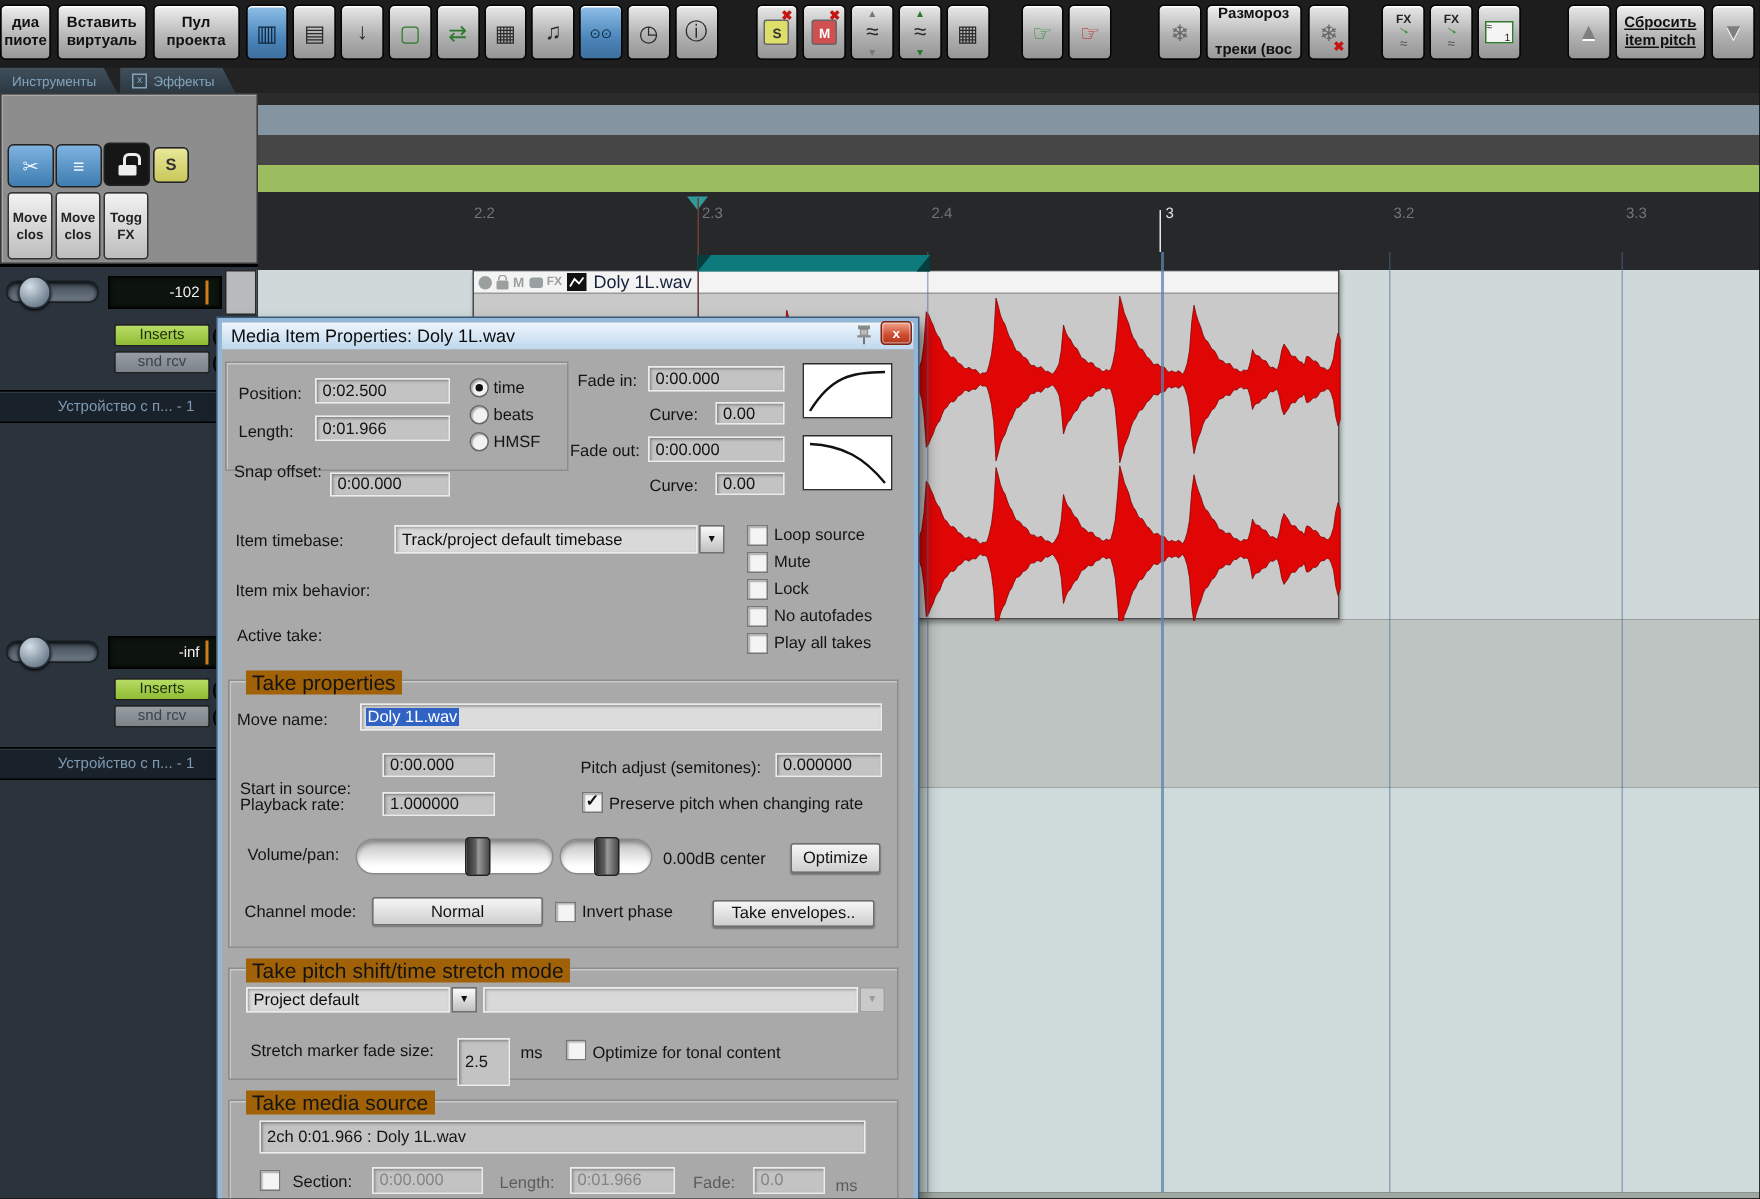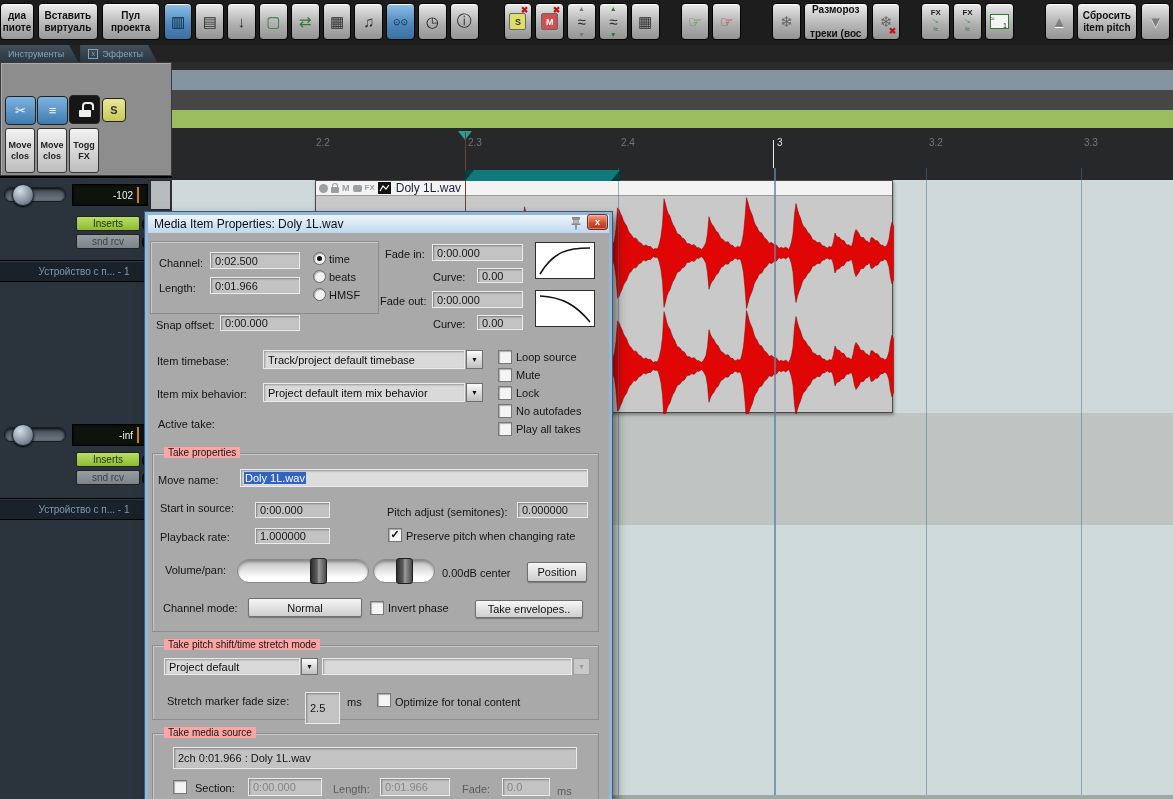--- a/index.html
+++ b/index.html
@@ -106,21 +106,21 @@
   .fld{position:absolute;background:#c3c3c3;border:1px solid #ececec;box-shadow:inset 1px 1px 2px rgba(0,0,0,.35);
        font-size:11px;color:#141414;display:flex;align-items:center;padding-left:4px;box-sizing:border-box;}
   .fld.dis{color:#858585;}
   .combo{position:absolute;display:flex;}
   .combo .cf{background:#d9d9d9;border:1px solid #ececec;box-shadow:inset 1px 1px 2px rgba(0,0,0,.3);
        font-size:11px;color:#0d0d0d;display:flex;align-items:center;padding-left:4px;box-sizing:border-box;flex:1;}
   .combo .ca{width:17px;background:linear-gradient(#fbfbfb,#bfbfbf);border:1px solid #6f6f6f;margin-left:1px;
        display:flex;align-items:center;justify-content:center;font-size:7px;color:#111;box-sizing:border-box;}
   .combo .ca.dis{color:#9a9a9a;}
   .grp{position:absolute;border:1px solid #8d8d8d;box-shadow:inset 1px 1px 0 #c9c9c9;}
-  .grp-label{position:absolute;top:-7px;left:11px;background:#fca5a5;padding:0 4px;font-size:10px;color:#141414;white-space:nowrap;}
+  .grp-label{position:absolute;top:-7px;left:11px;background:#a16207;padding:0 4px;font-size:14px;color:#141414;white-space:nowrap;}
   .cb{position:absolute;width:12px;height:12px;background:#f4f4f4;border:1px solid #777;
       box-shadow:inset 1px 1px 1px rgba(0,0,0,.3);font-size:11px;font-weight:bold;color:#111;
       line-height:11px;text-align:center;box-sizing:content-box;}
   .rb{position:absolute;width:11px;height:11px;border-radius:50%;background:#f2f2f2;border:1px solid #666;
       box-shadow:inset 1px 1px 1px rgba(0,0,0,.3);display:flex;align-items:center;justify-content:center;}
   .rb i{display:block;width:5px;height:5px;border-radius:50%;background:#111;}
   .btn3d{position:absolute;background:linear-gradient(#f6f6f6,#cecece);border:1px solid #6f6f6f;border-radius:2px;
       font-size:11px;color:#101010;display:flex;align-items:center;justify-content:center;box-sizing:border-box;
       box-shadow:0 1px 1px rgba(0,0,0,.3);}
   .pill{position:absolute;border-radius:12px;background:linear-gradient(#bdbdbd,#ffffff 80%);border:1px solid #8a8a8a;
@@ -235,21 +235,21 @@
     <div class="tb-icon">
       <div class="win-box">
         <span>≈</span>
         <span class="one">1</span>
       </div>
     </div>
 
     <div class="tb-icon gap28">
         <span class="chev">▲</span>
       </div>
-    <button class="tb-btn" style="width:63px;">
+    <button class="tb-btn" style="width:63px;text-decoration:underline;">
       <span>Сбросить</span>
       <span>item pitch</span>
     </button>
     <div class="tb-icon">
         <span class="chev">▼</span>
       </div>
   </div>
 
   <div class="tabbar">
     <div class="tab">
@@ -403,21 +403,21 @@
           <rect x="5.4" y="9" width="1.2" height="4.5" fill="#666"></rect>
         </svg>
     </span>
     <div class="dlg-close">
         <span>x</span>
       </div>
 
     <div class="dlg-body"></div>
 
     <div class="grp" style="left:5px;top:29px;width:227px;height:71px;"></div>
-    <span class="lbl" style="left:14px;top:45px;">Channel:</span>
+    <span class="lbl" style="left:14px;top:45px;">Position:</span>
     <div class="fld" style="left:65px;top:40px;width:90px;height:17px;">
         <span>0:02.500</span>
       </div>
     <span class="lbl" style="left:14px;top:70px;">Length:</span>
     <div class="fld" style="left:65px;top:65px;width:90px;height:17px;">
         <span>0:01.966</span>
       </div>
     <div class="rb" style="left:168px;top:40px;">
         <i></i>
       </div>
@@ -448,64 +448,56 @@
       <svg width="54" height="31" viewBox="0 0 54 31">
           <path d="M2,29 C 16,6 30,3 52,3" fill="none" stroke="#111" stroke-width="1.6"></path>
         </svg>
     </div>
     <div class="curve-btn" style="left:390px;top:78px;width:58px;height:35px;">
       <svg width="54" height="31" viewBox="0 0 54 31">
           <path d="M2,3 C 24,4 38,12 52,29" fill="none" stroke="#111" stroke-width="1.6"></path>
         </svg>
     </div>
 
-    <span class="lbl" style="left:11px;top:107px;">Snap offset:</span>
+    <span class="lbl" style="left:11px;top:97px;">Snap offset:</span>
     <div class="fld" style="left:75px;top:103px;width:80px;height:16px;">
         <span>0:00.000</span>
       </div>
 
     <span class="lbl" style="left:12px;top:143px;">Item timebase:</span>
     <div class="combo" style="left:118px;top:138px;width:220px;height:19px;">
       <div class="cf">
           <span>Track/project default timebase</span>
         </div>
       <div class="ca">
           <span>▼</span>
         </div>
     </div>
     <span class="lbl" style="left:12px;top:176px;">Item mix behavior:</span>
-    <div class="combo" style="left:118px;top:171px;width:220px;height:19px;">
-      <div class="cf">
-          <span>Project default item mix behavior</span>
-        </div>
-      <div class="ca">
-          <span>▼</span>
-        </div>
-    </div>
     <span class="lbl" style="left:13px;top:206px;">Active take:</span>
 
     <div class="cb" style="left:353px;top:138px;"></div>
     <span class="lbl" style="left:371px;top:139px;">Loop source</span>
     <div class="cb" style="left:353px;top:156px;"></div>
     <span class="lbl" style="left:371px;top:157px;">Mute</span>
     <div class="cb" style="left:353px;top:174px;"></div>
     <span class="lbl" style="left:371px;top:175px;">Lock</span>
     <div class="cb" style="left:353px;top:192px;"></div>
     <span class="lbl" style="left:371px;top:193px;">No autofades</span>
     <div class="cb" style="left:353px;top:210px;"></div>
     <span class="lbl" style="left:371px;top:211px;">Play all takes</span>
 
     <div class="grp" style="left:7px;top:241px;width:445px;height:177px;">
       <span class="grp-label">Take properties</span>
     </div>
     <span class="lbl" style="left:13px;top:262px;">Move name:</span>
     <div class="inp" style="left:95px;top:257px;width:348px;height:18px;">
       <span class="sel">Doly 1L.wav</span>
     </div>
-    <span class="lbl" style="left:15px;top:290px;">Start in source:</span>
+    <span class="lbl" style="left:15px;top:308px;">Start in source:</span>
     <div class="fld" style="left:110px;top:290px;width:75px;height:16px;">
         <span>0:00.000</span>
       </div>
     <span class="lbl" style="left:242px;top:294px;">Pitch adjust (semitones):</span>
     <div class="fld" style="left:372px;top:290px;width:71px;height:16px;">
         <span>0.000000</span>
       </div>
     <span class="lbl" style="left:15px;top:319px;">Playback rate:</span>
     <div class="fld" style="left:110px;top:316px;width:75px;height:16px;">
         <span>1.000000</span>
@@ -515,21 +507,21 @@
 
     <span class="lbl" style="left:20px;top:352px;">Volume/pan:</span>
     <div class="pill" style="left:92px;top:347px;width:130px;height:22px;">
       <div class="thumb" style="left:72px;"></div>
     </div>
     <div class="pill" style="left:228px;top:347px;width:60px;height:22px;">
       <div class="thumb" style="left:22px;"></div>
     </div>
     <span class="lbl" style="left:297px;top:355px;">0.00dB  center</span>
     <div class="btn3d" style="left:382px;top:350px;width:60px;height:20px;">
-        <span>Position</span>
+        <span>Optimize</span>
       </div>
 
     <span class="lbl" style="left:18px;top:390px;">Channel mode:</span>
     <div class="btn3d" style="left:103px;top:386px;width:114px;height:19px;">
         <span>Normal</span>
       </div>
     <div class="cb" style="left:225px;top:389px;"></div>
     <span class="lbl" style="left:243px;top:390px;">Invert phase</span>
     <div class="btn3d" style="left:330px;top:388px;width:108px;height:18px;">
         <span>Take envelopes..</span>

